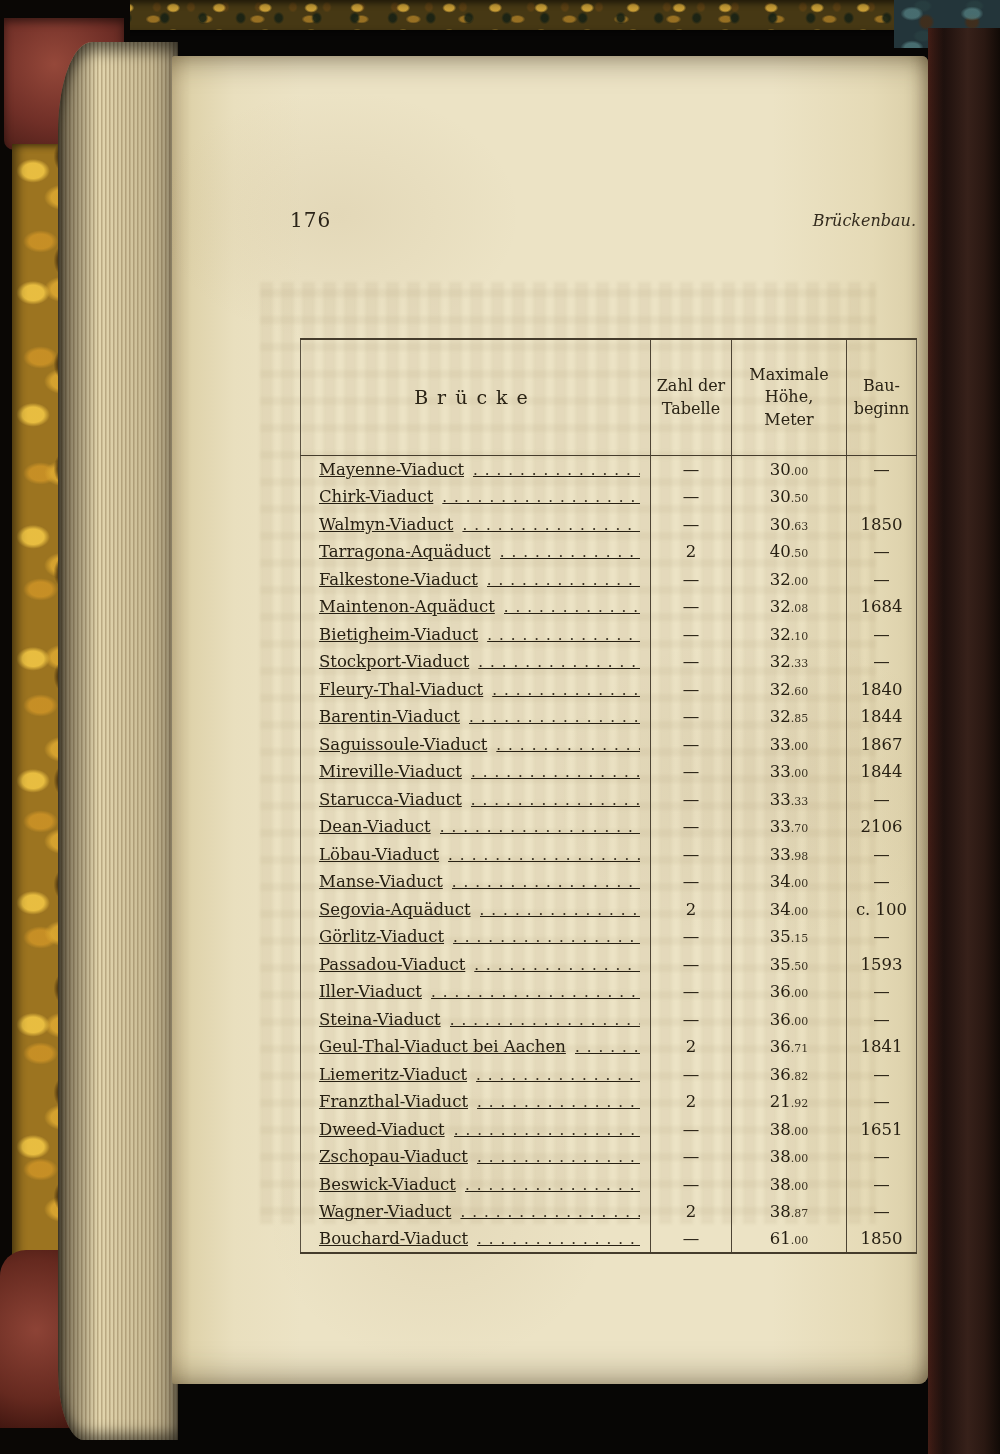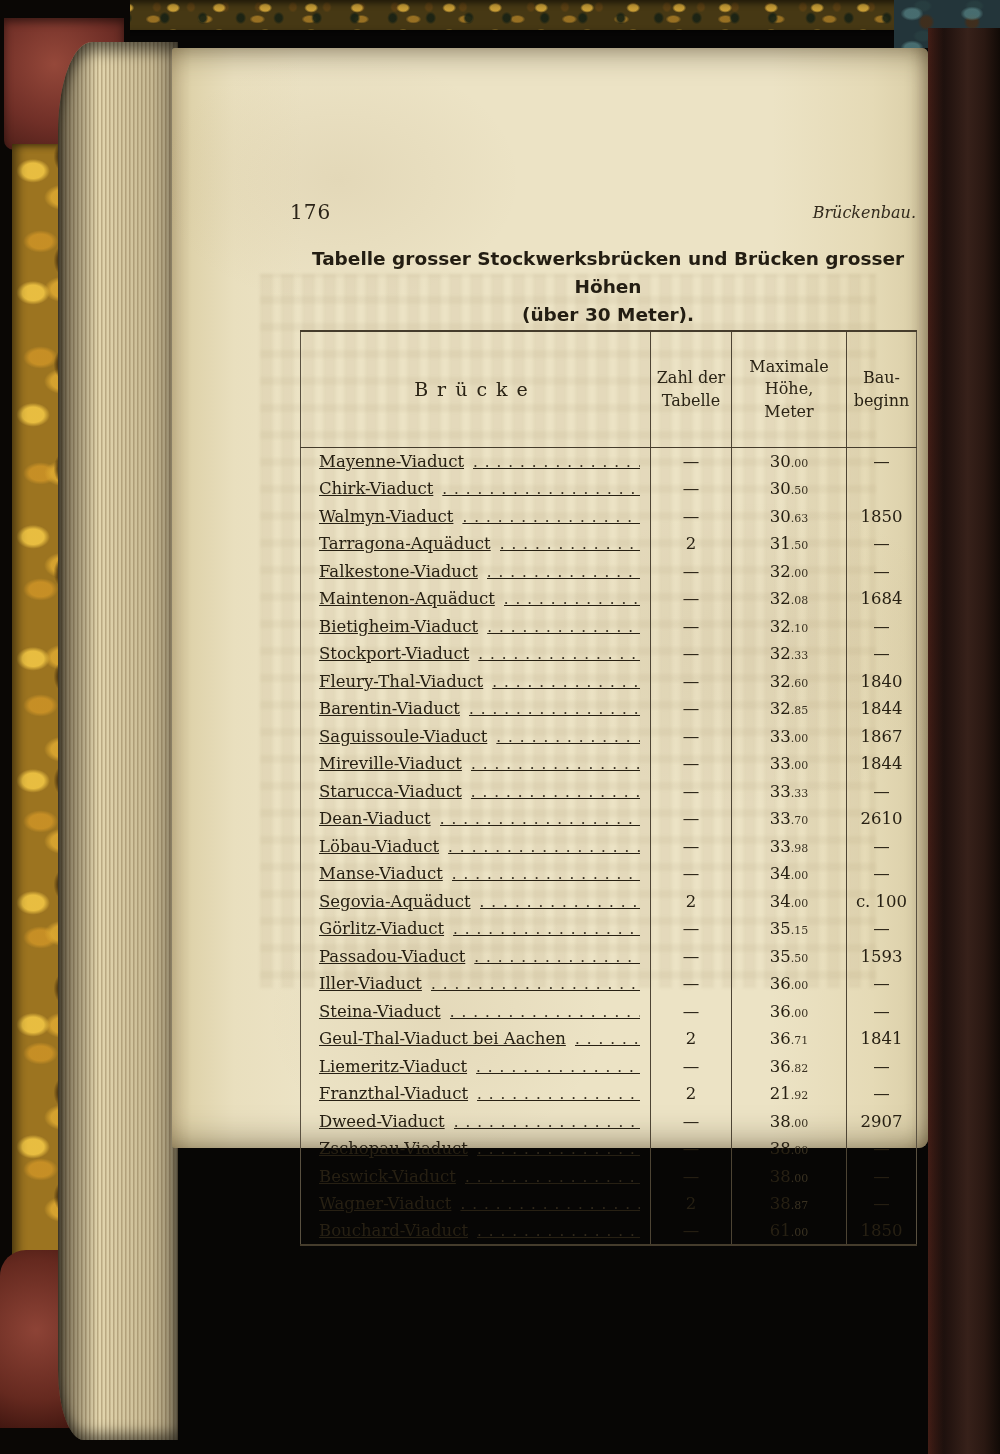--- a/index.html
+++ b/index.html
@@ -74,21 +74,21 @@
     position:absolute;left:58px;top:42px;width:120px;height:1398px;
     background:
       linear-gradient(90deg, rgba(35,25,12,.62) 0, rgba(35,25,12,0) 34%, rgba(70,52,24,.18) 78%, rgba(30,20,10,.40) 100%),
       repeating-linear-gradient(90deg,#cfc098 0 1px,#e3d6ae 1px 3px,#bcab84 3px 4px);
     border-radius:34px 0 0 26px / 90px 0 0 70px;
     box-shadow:0 10px 14px rgba(0,0,0,.5) inset, 0 -8px 12px rgba(0,0,0,.45) inset;
   }
 
   
   .page{
-    position:absolute;left:172px;top:48px;width:756px;height:1100px;
+    position:absolute;left:172px;top:56px;width:756px;height:1328px;
     background:linear-gradient(90deg,#c9b98f 0,#dfd3ab 20px,#e9dfbe 62px,#ece3c5 130px,#ece3c5 600px,#e5dab6 700px,#d9cda6 756px);
     border-radius:3px 6px 9px 3px;
     box-shadow:
       inset 0 22px 30px -20px rgba(60,45,20,.55),
       inset 0 -26px 34px -24px rgba(60,45,20,.55),
       inset -14px 0 18px -10px rgba(50,35,15,.45);
     color:#2922155;
   }
   .page::before{ 
     content:"";position:absolute;inset:0;pointer-events:none;
@@ -167,24 +167,20 @@
   </div>
 
   <div class="page-stack"></div>
 
   <div class="page">
     <div class="bleed"></div>
 
     <div class="pagenum">176</div>
     <div class="runhead">Brückenbau.</div>
 
-    <div class="title">
-      <div>Tabelle grosser Stockwerksbrücken und Brücken grosser Höhen</div>
-      <div>(über 30 Meter).</div>
-    </div>
 
     <table class="btable">
       <colgroup>
           <col class="c1">
           <col class="c2">
           <col class="c3">
           <col class="c4">
         </colgroup>
       <thead>
         <tr>
@@ -240,21 +236,21 @@
   </tr>
           <tr>
     <td class="c-name">
       <div class="flexrow">
         <span class="bname">Tarragona-Aquäduct</span>
         <span class="leader">......................................................................</span>
       </div>
     </td>
     <td class="c-etagen">2</td>
     <td class="c-hoehe">
-      <span class="hint">31</span><span class="hdec">.50</span>
+      <span class="hint">40</span><span class="hdec">.50</span>
     </td>
     <td class="c-bau">—</td>
   </tr>
           <tr>
     <td class="c-name">
       <div class="flexrow">
         <span class="bname">Falkestone-Viaduct</span>
         <span class="leader">......................................................................</span>
       </div>
     </td>
@@ -372,21 +368,21 @@
     <td class="c-name">
       <div class="flexrow">
         <span class="bname">Dean-Viaduct</span>
         <span class="leader">......................................................................</span>
       </div>
     </td>
     <td class="c-etagen">—</td>
     <td class="c-hoehe">
       <span class="hint">33</span><span class="hdec">.70</span>
     </td>
-    <td class="c-bau">2610</td>
+    <td class="c-bau">2106</td>
   </tr>
           <tr>
     <td class="c-name">
       <div class="flexrow">
         <span class="bname">Löbau-Viaduct</span>
         <span class="leader">......................................................................</span>
       </div>
     </td>
     <td class="c-etagen">—</td>
     <td class="c-hoehe">
@@ -515,21 +511,21 @@
     <td class="c-name">
       <div class="flexrow">
         <span class="bname">Dweed-Viaduct</span>
         <span class="leader">......................................................................</span>
       </div>
     </td>
     <td class="c-etagen">—</td>
     <td class="c-hoehe">
       <span class="hint">38</span><span class="hdec">.00</span>
     </td>
-    <td class="c-bau">2907</td>
+    <td class="c-bau">1651</td>
   </tr>
           <tr>
     <td class="c-name">
       <div class="flexrow">
         <span class="bname">Zschopau-Viaduct</span>
         <span class="leader">......................................................................</span>
       </div>
     </td>
     <td class="c-etagen">—</td>
     <td class="c-hoehe">

